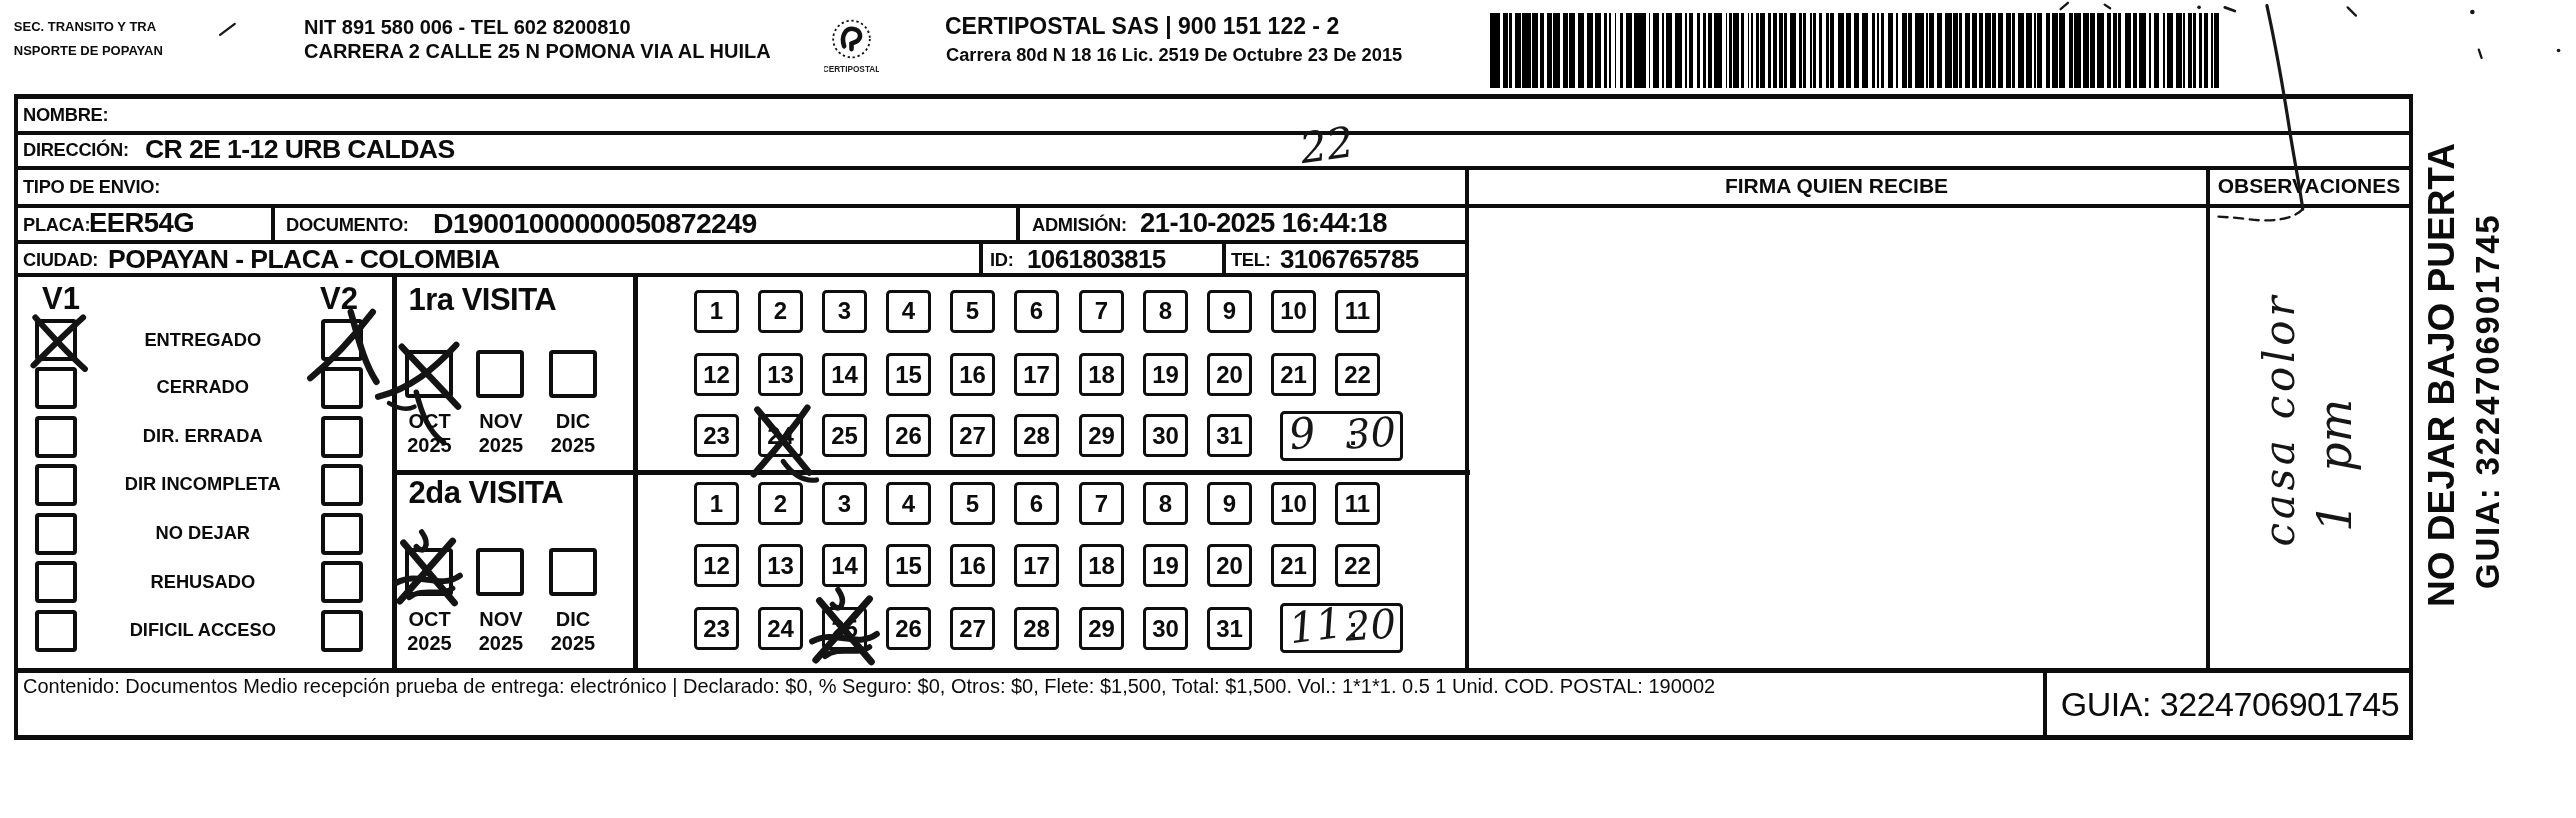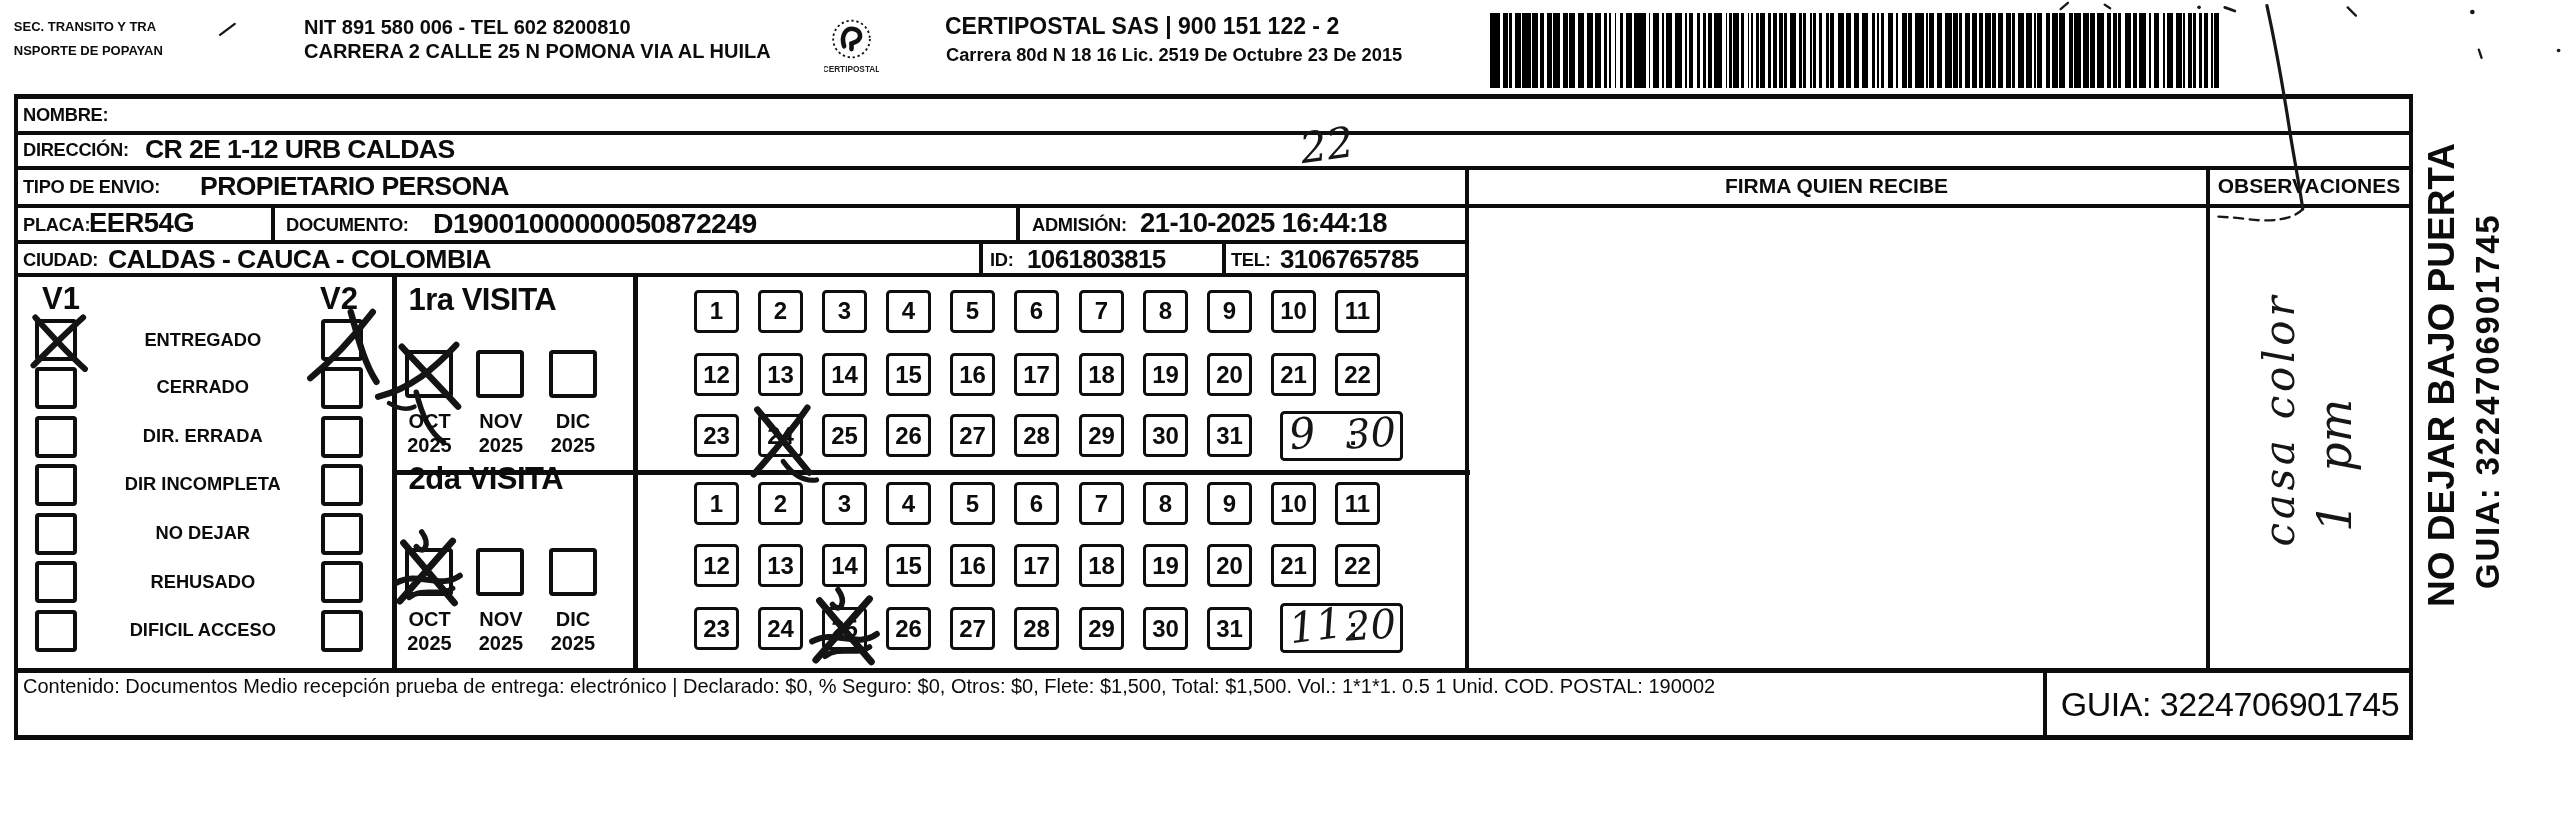--- a/index.html
+++ b/index.html
@@ -196,38 +196,37 @@
       <div class="line" style="left: 2206px; top: 166px; width: 3.7px; height: 505px;"></div>
       <div class="line" style="left: 2043px; top: 668px; width: 3.7px; height: 71px;"></div>
     </div>
 
   <span class="lbl" style="left:23px;top:104px">NOMBRE:</span>
 
   <span class="lbl" style="left:23px;top:139px">DIRECCIÓN:</span>
   <span class="val" style="left:145px;top:134px;font-size:26.6px">CR 2E 1-12 URB CALDAS</span>
 
   <span class="lbl" style="left:23px;top:176px">TIPO DE ENVIO:</span>
-  <span class="val" style="left:200px;top:171px;font-size:26.6px">PROPIETARIO PERSONA</span>
 
   <div class="cellhdr" style="left:1465px;top:174px;width:743px">FIRMA QUIEN RECIBE</div>
   <div class="cellhdr" style="left:2206px;top:174px;width:206px">OBSERVACIONES</div>
   <div class="abs" style="left:1465px;top:204px;width:741px;height:464px"></div>
   <div class="abs" style="left:2206px;top:204px;width:206px;height:464px"></div>
 
   <span class="lbl" style="left:23px;top:214px">PLACA:</span>
   <span class="val" style="left:89px;top:207px;font-size:27.5px">EER54G</span>
 
   <span class="lbl" style="left:286px;top:214px">DOCUMENTO:</span>
   <span class="val" style="left:433px;top:207px;font-size:28.4px">D19001000000050872249</span>
 
   <span class="lbl" style="left:1032px;top:214px">ADMISIÓN:</span>
   <span class="val" style="left:1140px;top:207px;font-size:27.5px">21-10-2025 16:44:18</span>
 
   <span class="lbl" style="left:23px;top:249px">CIUDAD:</span>
-  <span class="val" style="left:108px;top:244px;font-size:26.6px">CALDAS - CAUCA - COLOMBIA</span>
+  <span class="val" style="left:108px;top:244px;font-size:26.6px">POPAYAN - PLACA - COLOMBIA</span>
 
   <span class="lbl" style="left:990px;top:249px">ID:</span>
   <span class="val" style="left:1027px;top:244px;font-size:26px">1061803815</span>
 
   <span class="lbl" style="left:1231px;top:249px">TEL:</span>
   <span class="val" style="left:1280px;top:244px;font-size:26px">3106765785</span>
 
   <div class="vhdr" style="left:42px;top:281px">V1</div>
   <div class="vhdr" style="left:320px;top:281px">V2</div>
   <div class="abs" id="status-panel" style="left:13.8px;top:312px;width:378px;height:350px">
@@ -275,21 +274,21 @@
         </svg>
       </div>
       <div class="mlabel" style="left: 5.5px; top: 137px;">OCT</div>
       <div class="mlabel" style="left: 5.5px; top: 161px;">2025</div>
       <div class="cbox mbox" style="left: 84px; top: 77px;"></div>
       <div class="mlabel" style="left: 77px; top: 137px;">NOV</div>
       <div class="mlabel" style="left: 77px; top: 161px;">2025</div>
       <div class="cbox mbox" style="left: 157px; top: 77px;"></div>
       <div class="mlabel" style="left: 149px; top: 137px;">DIC</div>
       <div class="mlabel" style="left: 149px; top: 161px;">2025</div>
-      <div class="vtitle" style="left: 16.5px; top: 188px;">2da VISITA</div>
+      <div class="vtitle" style="left: 16.5px; top: 202px;">2da VISITA</div>
       <div class="cbox mbox" style="left: 13px; top: 275px;">
         <svg class="mark" viewBox="0 0 44 44" width="40" height="40">
           <path d="M-6,-10 L50,56" stroke-width="7.5"></path>
           <path d="M48,-12 L-10,54" stroke-width="7.5"></path>
           <path d="M14,-22 C24,-8 16,4 8,-6" stroke-width="6"></path>
           <path d="M-14,34 C10,20 34,42 56,26" stroke-width="6.5"></path>
           <path d="M0,50 C16,38 34,50 48,40" stroke-width="6"></path>
         </svg>
       </div>
       <div class="mlabel" style="left: 5.5px; top: 335px;">OCT</div>

